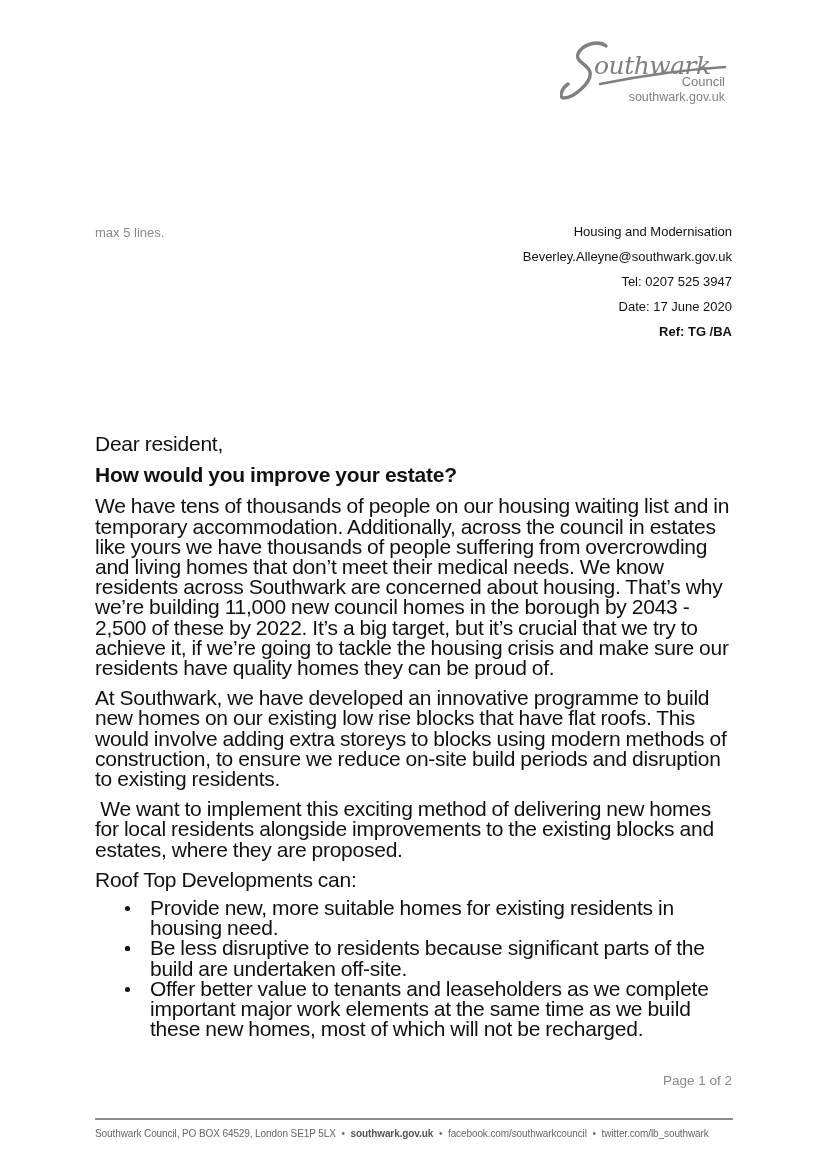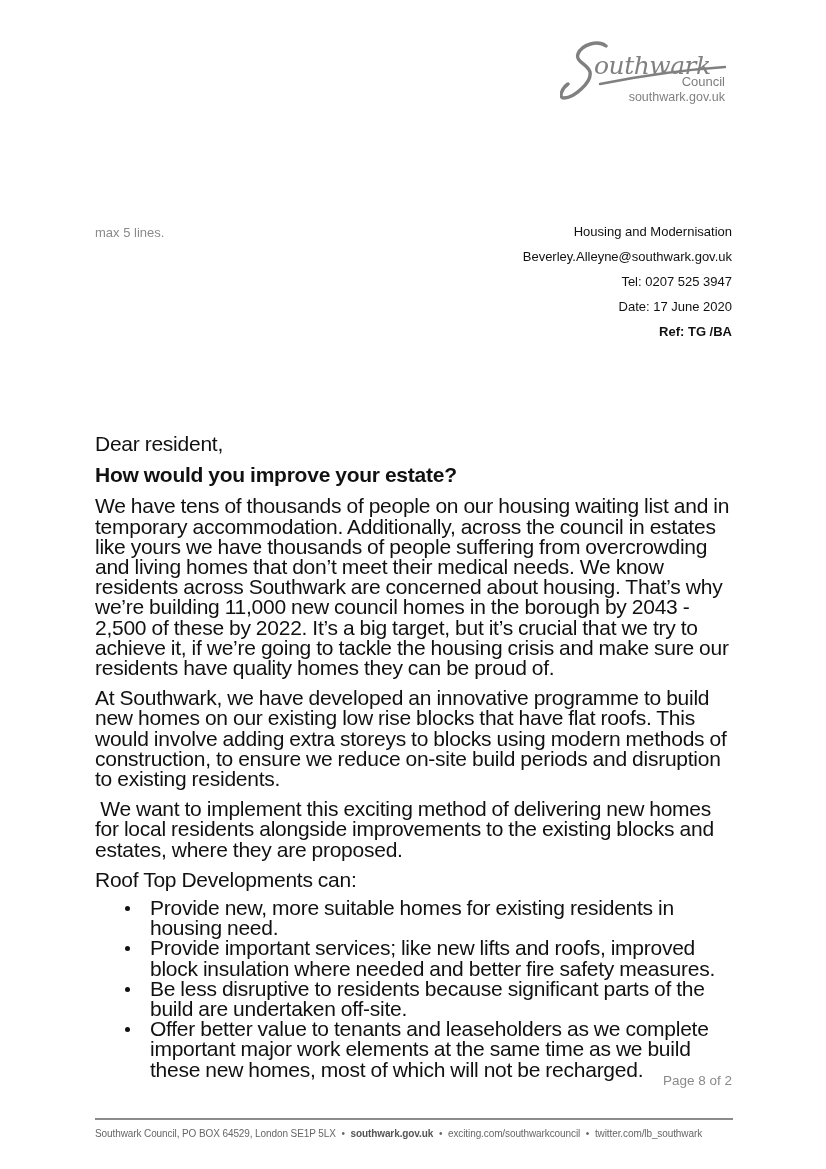--- a/index.html
+++ b/index.html
@@ -157,38 +157,37 @@
   <p>At Southwark, we have developed an innovative programme to build new homes on our existing low rise blocks that have flat roofs. This would involve adding extra storeys to blocks using modern methods of construction, to ensure we reduce on-site build periods and disruption to existing residents.</p>
   <p style="white-space: pre-wrap;"> We want to implement this exciting method of delivering new homes for local residents alongside improvements to the existing blocks and estates, where they are proposed.</p>
   <p style="margin-bottom: 8px;">Roof Top Developments can:</p>
   <ul class="bullets">
     <li>
       <span class="dot"></span>
       <span>Provide new, more suitable homes for existing residents in housing need.</span>
     </li>
     <li>
       <span class="dot"></span>
-      <span>Provide important services; like new lifts and roofs, improved block insulation where needed and better fire safety measures.</span>
     </li>
     <li>
       <span class="dot"></span>
       <span>Be less disruptive to residents because significant parts of the build are undertaken off-site.</span>
     </li>
     <li>
       <span class="dot"></span>
       <span>Offer better value to tenants and leaseholders as we complete important major work elements at the same time as we build these new homes, most of which will not be recharged.</span>
     </li>
   </ul>
 </div>
 
-<div class="page-num">Page 8 of 2</div>
+<div class="page-num">Page 1 of 2</div>
 
 <div class="footer-rule"></div>
 
 <div class="footer">
   <span>Southwark Council, PO BOX 64529, London SE1P 5LX</span>
   <span class="sep">•</span>
   <b>southwark.gov.uk</b>
   <span class="sep">•</span>
-  <span>exciting.com/southwarkcouncil</span>
+  <span>facebook.com/southwarkcouncil</span>
   <span class="sep">•</span>
   <span>twitter.com/lb_southwark</span>
 </div>
 
 </body></html>

